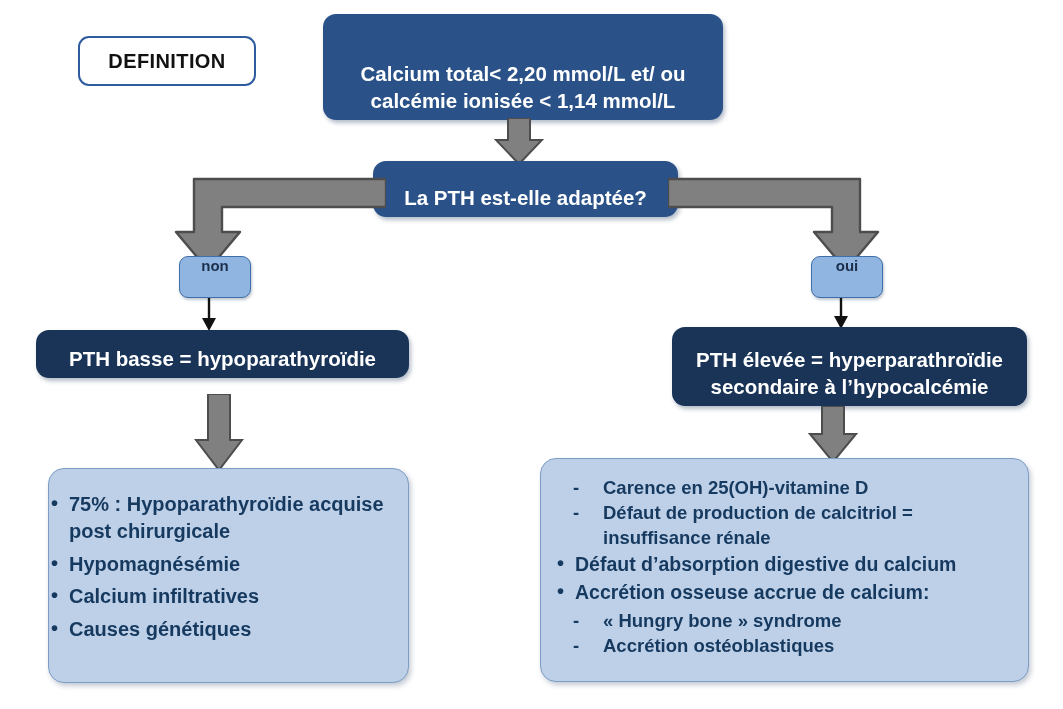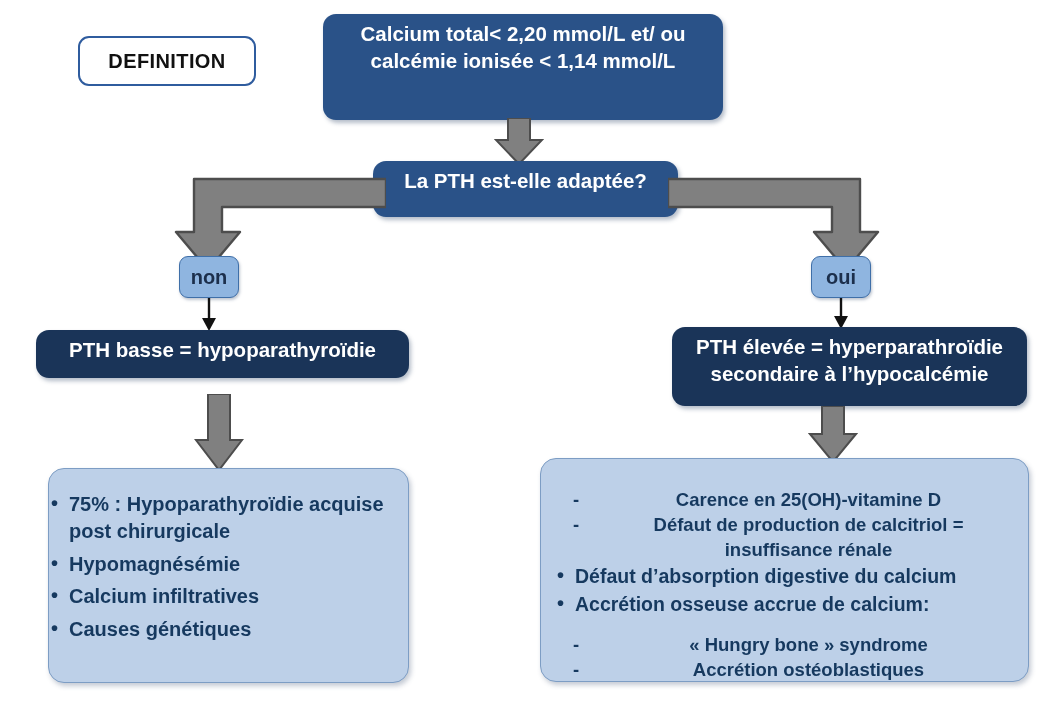--- a/index.html
+++ b/index.html
@@ -38,21 +38,21 @@
     font-weight: bold;
     color: #111111;
     letter-spacing: 0.4px;
   }
 
   
   .node {
     position: absolute;
     box-sizing: border-box;
     display: flex;
-    align-items: flex-start;
+    align-items: flex-end;
     justify-content: center;
     text-align: center;
     border-radius: 13px;
     color: #ffffff;
     font-weight: bold;
     line-height: 1.32;
     padding: 6px 14px;
     box-shadow: 2px 3px 4px rgba(70,90,120,0.40);
   }
   .node-medium { background: #2a5288; }
@@ -72,30 +72,29 @@
   }
   #node-pth-high {
     left: 672px; top: 327px; width: 355px; height: 79px;
     font-size: 20.5px;
   }
 
   
   .branch-label {
     position: absolute;
     box-sizing: border-box;
-    width: 60px;
+    width: 72px;
     height: 42px;
     background: #8fb5e0;
     border: 1.6px solid #3f6fa8;
     border-radius: 9px;
     display: flex;
-    align-items: center;
     justify-content: center;
     color: #1c2f4c;
-    font-size: 20px;
+    font-size: 15px;
     font-weight: bold;
     box-shadow: 1px 2px 3px rgba(70,90,120,0.35);
   }
   #label-non { left: 179px; top: 256px; }
   #label-oui { left: 811px; top: 256px; }
 
   
   .panel {
     position: absolute;
     box-sizing: border-box;
@@ -132,23 +131,22 @@
     content: "\2022";
     position: absolute;
     left: 2px;
     top: -1px;
     font-size: 20px;
   }
   #panel-left ul.bullets > li { margin-bottom: 6px; }
 
   ul.subs {
     list-style: none;
-    margin: 16px 0 1px 0;
+    margin: 4px 0 1px 0;
     padding: 0;
-    text-align: center;
   }
   ul.subs > li {
     position: relative;
     padding-left: 48px;
     line-height: 1.30;
     font-size: 18.5px;
     margin-bottom: 1px;
   }
   ul.subs > li::before {
     content: "-";

